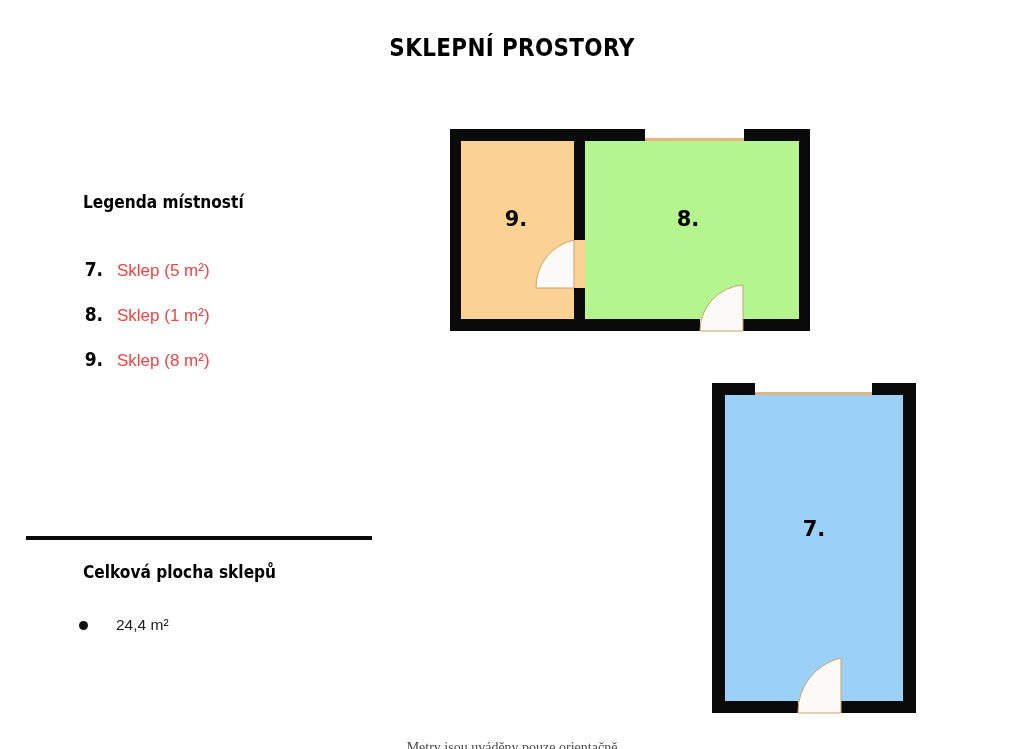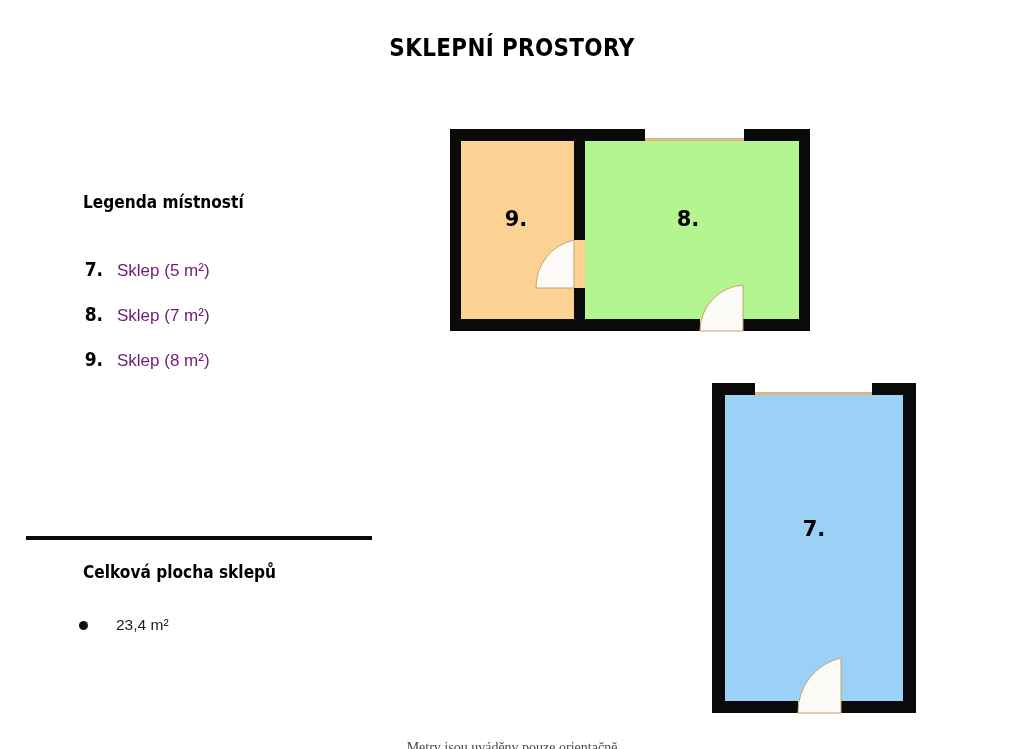--- a/index.html
+++ b/index.html
@@ -69,21 +69,21 @@
     color: #000000;
     width: 34px;
     flex: 0 0 34px;
     transform: scaleX(0.9);
     transform-origin: left baseline;
   }
   .legend-text {
     font-family: "Liberation Sans", sans-serif;
     font-weight: 400;
     font-size: 17px;
-    color: #701a75;
+    color: #ef4444;
     white-space: nowrap;
   }
 
   .divider {
     position: absolute;
     left: 26px;
     top: 536px;
     width: 346px;
     height: 4px;
     background: #0a0a0a;
@@ -164,36 +164,36 @@
 
   <div class="legend-heading">Legenda místností</div>
 
   <div class="legend-list">
     <div class="legend-row">
       <span class="legend-num">7.</span>
       <span class="legend-text">Sklep (5 m²)</span>
     </div>
     <div class="legend-row">
       <span class="legend-num">8.</span>
-      <span class="legend-text">Sklep (7 m²)</span>
+      <span class="legend-text">Sklep (1 m²)</span>
     </div>
     <div class="legend-row">
       <span class="legend-num">9.</span>
       <span class="legend-text">Sklep (8 m²)</span>
     </div>
   </div>
 
   <div class="divider"></div>
 
   <div class="total-heading">Celková plocha sklepů</div>
 
   <div class="total-list">
     <div class="total-row">
       <span class="bullet"></span>
-      <span class="total-text">23,4 m²</span>
+      <span class="total-text">24,4 m²</span>
     </div>
   </div>
 
   <div class="footer-note">Metry jsou uváděny pouze orientačně</div>
 
   <svg class="plan-svg" viewBox="0 0 1024 749">
 
     <g>
 
       <rect x="450" y="129" width="360" height="202" fill="#0A0A0A"></rect>

